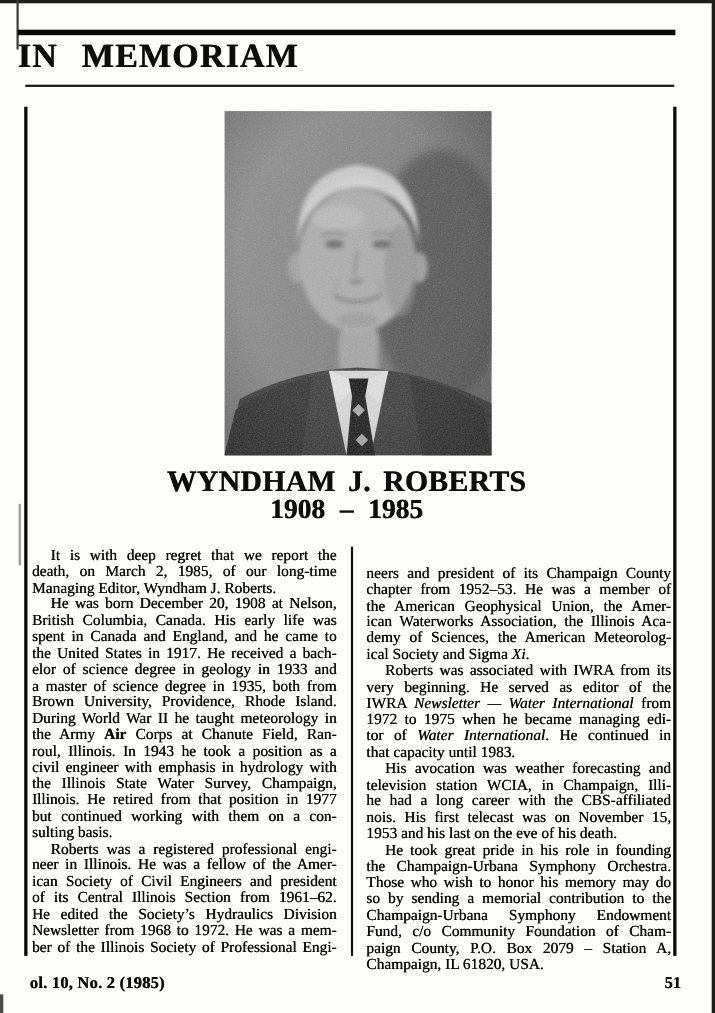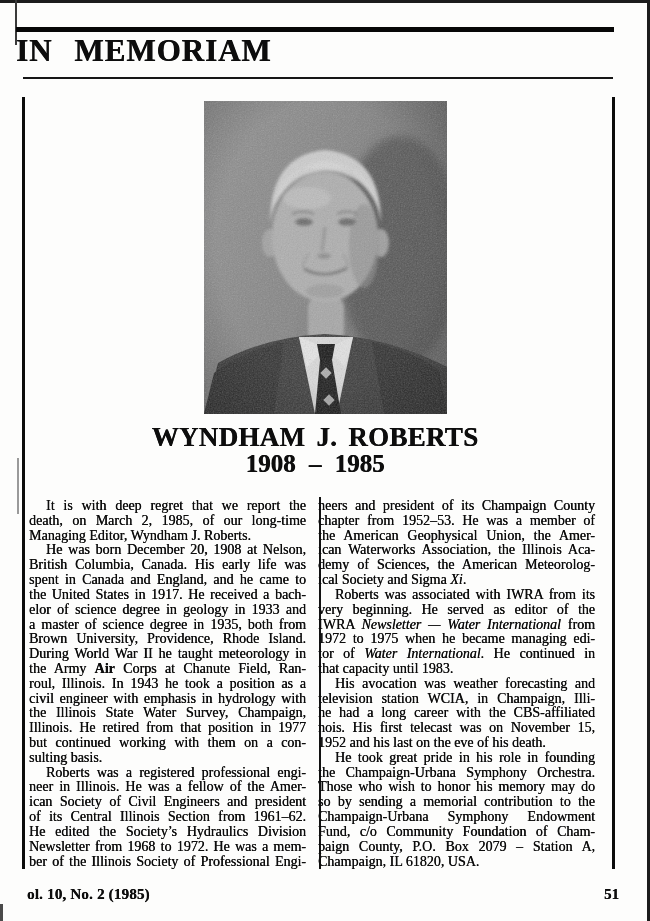--- a/index.html
+++ b/index.html
@@ -35,21 +35,21 @@
                font-size:27px; font-weight:bold; letter-spacing:0.3px; word-spacing:4px;
                text-shadow:0.4px 0 0 currentColor; }
   .mem-years { position:absolute; left:16px; top:450px; width:598px; text-align:center;
                font-size:25px; font-weight:bold; word-spacing:7px;
                text-shadow:0.4px 0 0 currentColor;font-family:Liberation Serif, serif; }
 
   
   .col { position:absolute; top:499px; width:277px; font-size:14px; line-height:14.82px;
          text-shadow:0.28px 0 0 currentColor; }
   .col-left  { left:29px; }
-  .col-right { left:318px; }
+  .col-right { left:333px;margin-top:16px; }
   .line { text-align:justify; text-align-last:justify; white-space:normal; }
   .line.last   { text-align-last:left; }
   .line.indent { text-indent:17px; }
 
   
   .footer-journal { position:absolute; left:27px; top:886px; font-size:15px; font-weight:bold;
                     letter-spacing:0.2px; text-shadow:0.3px 0 0 currentColor; }
   .footer-page    { position:absolute; right:31px; top:886px; font-size:15px; font-weight:bold;
                     text-shadow:0.3px 0 0 currentColor; }
 </style>
@@ -181,21 +181,21 @@
       <div class="line indent">Roberts was associated with IWRA from its</div>
       <div class="line">very beginning. He served as editor of the</div>
       <div class="line">IWRA <i>Newsletter — Water International</i> from</div>
       <div class="line">1972 to 1975 when he became managing edi-</div>
       <div class="line">tor of <i>Water International</i>. He continued in</div>
       <div class="line last">that capacity until 1983.</div>
       <div class="line indent">His avocation was weather forecasting and</div>
       <div class="line">television station WCIA, in Champaign, Illi-</div>
       <div class="line">he had a long career with the CBS-affiliated</div>
       <div class="line">nois. His first telecast was on November 15,</div>
-      <div class="line last">1952 and his last on the eve of his death.</div>
+      <div class="line last">1953 and his last on the eve of his death.</div>
       <div class="line indent">He took great pride in his role in founding</div>
       <div class="line">the Champaign-Urbana Symphony Orchestra.</div>
       <div class="line">Those who wish to honor his memory may do</div>
       <div class="line">so by sending a memorial contribution to the</div>
       <div class="line">Champaign-Urbana Symphony Endowment</div>
       <div class="line">Fund, c/o Community Foundation of Cham-</div>
       <div class="line">paign County, P.O. Box 2079 – Station A,</div>
       <div class="line last">Champaign, IL 61820, USA.</div>
     </div>
 

